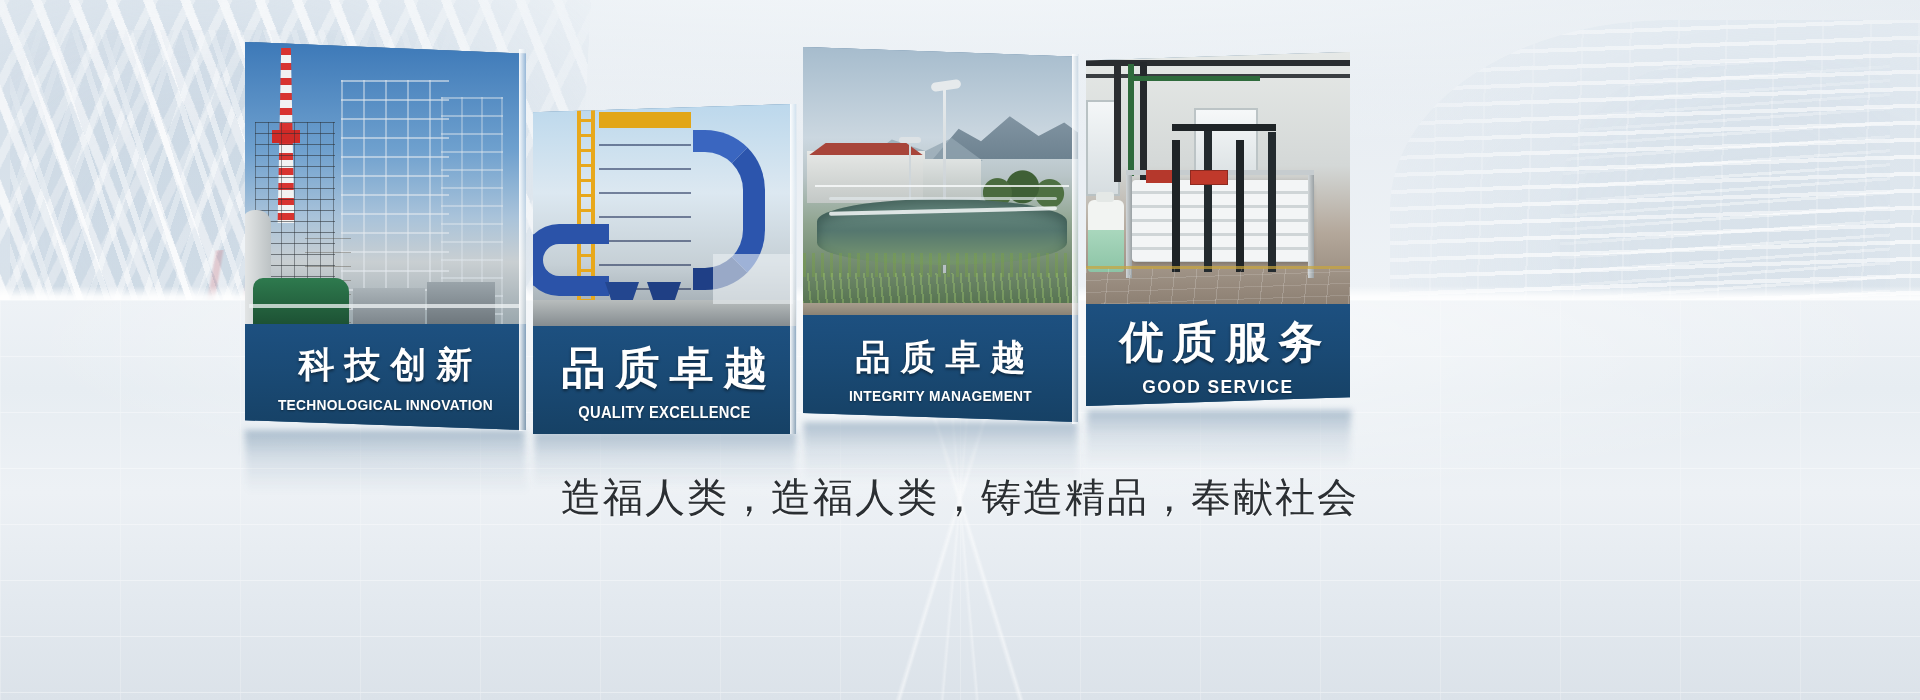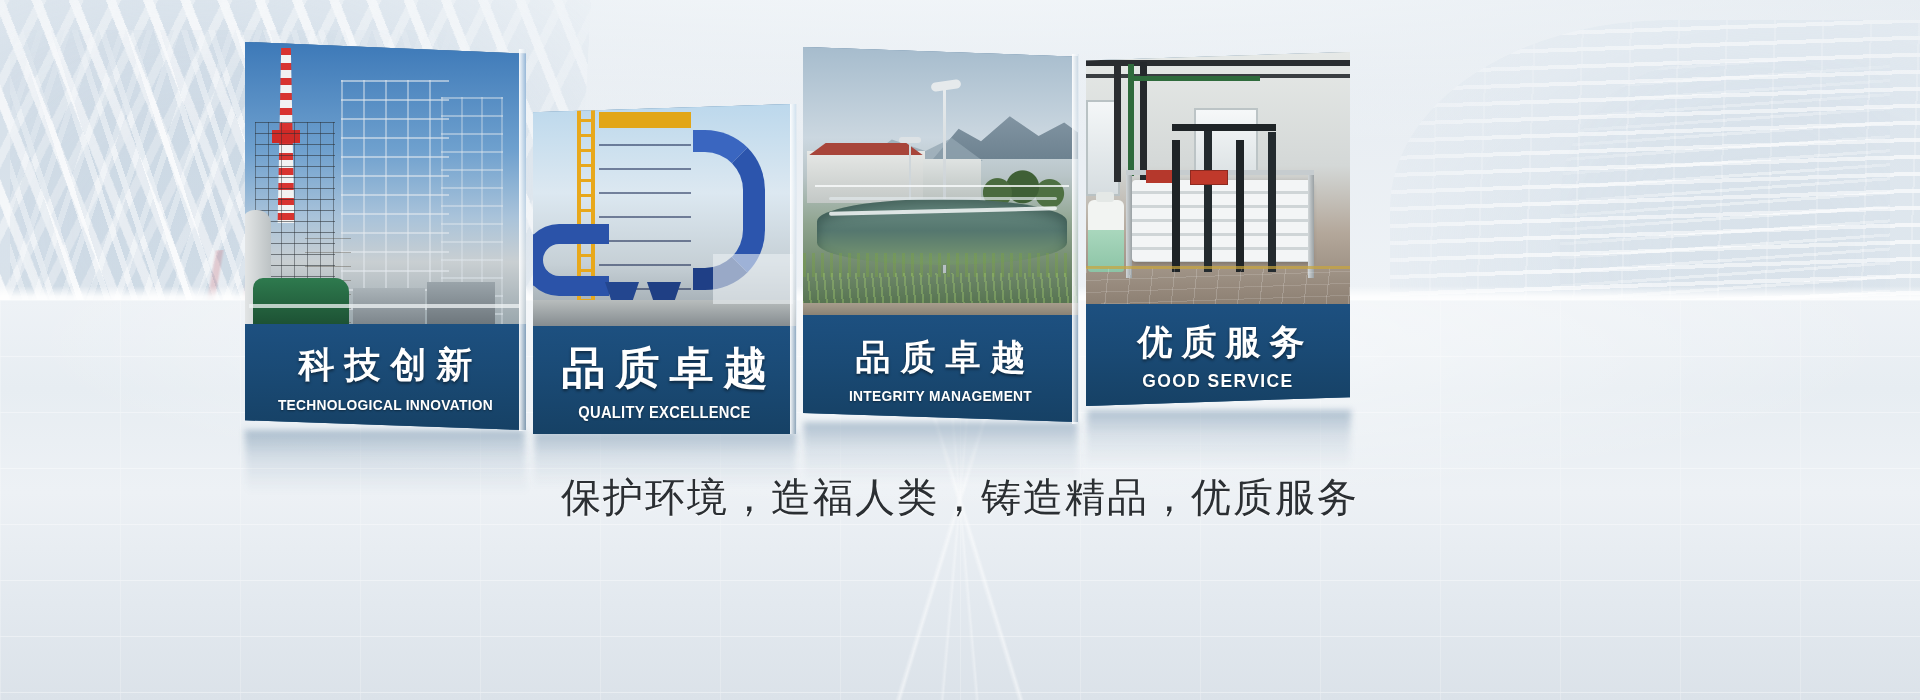--- a/index.html
+++ b/index.html
@@ -342,21 +342,21 @@
       <div style="position:absolute;left:10px;top:140px;width:18px;height:10px;background:#e4e8e6;border-radius:3px;"></div>
 
       <div style="position:absolute;left:0;top:216px;width:264px;height:36px;
            background:linear-gradient(180deg,#9f9386,#7d7165);
            background-image:repeating-linear-gradient(96deg, rgba(255,255,255,.18) 0 1px, transparent 1px 22px),
                             repeating-linear-gradient(178deg, rgba(255,255,255,.14) 0 1px, transparent 1px 12px);"></div>
       <div style="position:absolute;left:0;top:214px;width:264px;height:3px;background:#c9a53c;opacity:.7;"></div>
     </div>
     <div class="cap" style="height:102px;">
       <div class="cap-inner">
-        <div class="cn" style="font-size:35px;letter-spacing:9px;padding-left:15px;">优质服务</div>
+        <div class="cn" style="font-size:44px;letter-spacing:9px;padding-left:15px;">优质服务</div>
         <div class="en" style="font-size:19px;letter-spacing:1.5px;margin-top:4px;">GOOD SERVICE</div>
       </div>
     </div>
   </div>
 
-  <div class="tagline">保护环境，造福人类，铸造精品，优质服务</div>
+  <div class="tagline">造福人类，造福人类，铸造精品，奉献社会</div>
 
 </div>
 
 </body></html>

